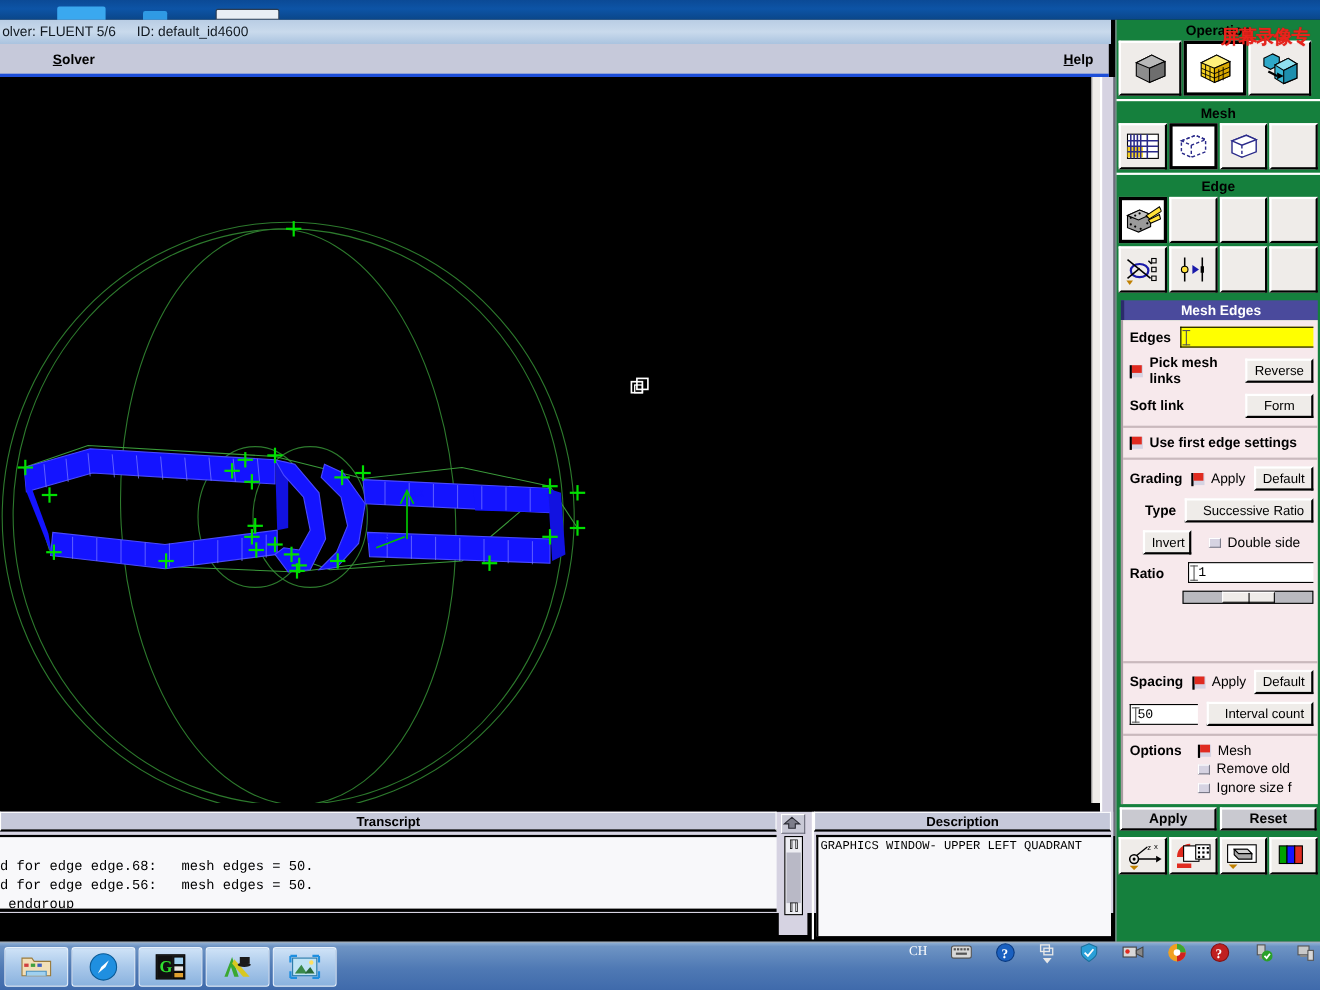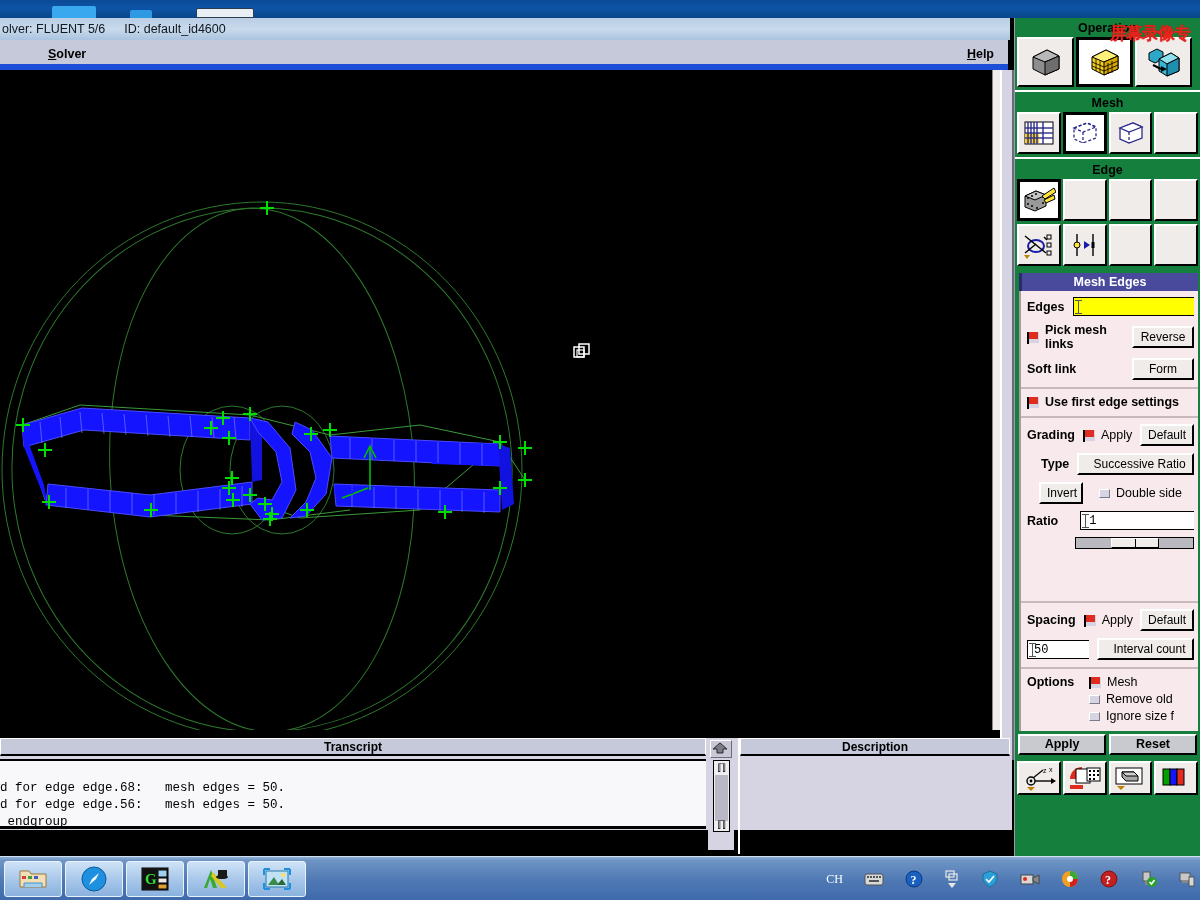--- a/index.html
+++ b/index.html
@@ -27,21 +27,21 @@
     position: absolute; left: 0; top: 18px; width: 1010px; height: 22px;
     background: linear-gradient(to bottom, #b9cde4 0%, #c9daec 50%, #aac3df 100%);
     color: #101820; font-size: 12.5px; line-height: 22px; padding-left: 2px;
     white-space: nowrap; overflow: hidden;
   }
   .titlebar .sep { display: inline-block; width: 12px; }
 
   
   .menubar {
     position: absolute; left: 0; top: 40px; width: 1008px; height: 30px;
-    background: #c6c9da; border-bottom: 6px solid #1d4ed8;
+    background: #c6c9da; border-bottom: 3px solid #1d4ed8;
   }
   .menubar .mi {
     position: absolute; top: 7px; font-size: 12.5px; font-weight: bold; color: #000;
   }
   .menubar .mi .first { text-decoration: underline; }
   .menubar .solver { left: 48px; }
   .menubar .help { right: 14px; }
 
   
   .graphics {
@@ -210,21 +210,21 @@
     background: linear-gradient(to bottom, #8fb0d4 0%, #6e94c4 8%, #4f79b4 55%, #3f6aab 100%);
     border-top: 1px solid #cfe0f2;
   }
   .tb-items { position: absolute; left: 4px; top: 4px; display: flex; gap: 3px; }
   .tb-item {
     width: 58px; height: 36px;
     background: linear-gradient(to bottom, #cfe3f7 0%, #a9c8ea 50%, #8ab2de 100%);
     border: 1px solid #e8f2fc; border-radius: 3px;
     display: flex; align-items: center; justify-content: center;
   }
-  .tray { position: absolute; right: 4px; top: 0; height: 44px; display: flex; align-items: center; gap: 21px; }
+  .tray { position: absolute; right: 4px; top: 0; height: 44px; display: flex; gap: 21px; }
   .tray .tx { color: #fff; font-size: 12px; font-family: "Liberation Serif", serif; }
 </style>
 </head>
 <body>
 
 <div id="screen">
 
   <div class="desktop-strip">
     <div class="ds-tab a"></div>
     <div class="ds-tab b"></div>
@@ -462,20 +462,21 @@
       </div>
       <div class="scroll-track">
         <span class="scroll-glyph" style="top:-2px;">ℿ</span>
         <div class="scroll-thumb"></div>
         <span class="scroll-glyph" style="bottom:-2px;">ℿ</span>
       </div>
     </div>
 
     <div class="description-box">
       <div class="panel-head">Description</div>
+      <div class="description-text">GRAPHICS WINDOW- UPPER LEFT QUADRANT</div>
     </div>
   </div>
 
   <div class="rightpanel">
 
     <div class="sec-title">Operation</div>
     <div class="btnrow">
       <div class="tbtn">
         <svg width="34" height="30" viewBox="0 0 34 30">
           <polygon points="4,10 18,3 30,9 30,22 16,28 4,22" fill="#8d8d8d" stroke="#000"></polygon>

